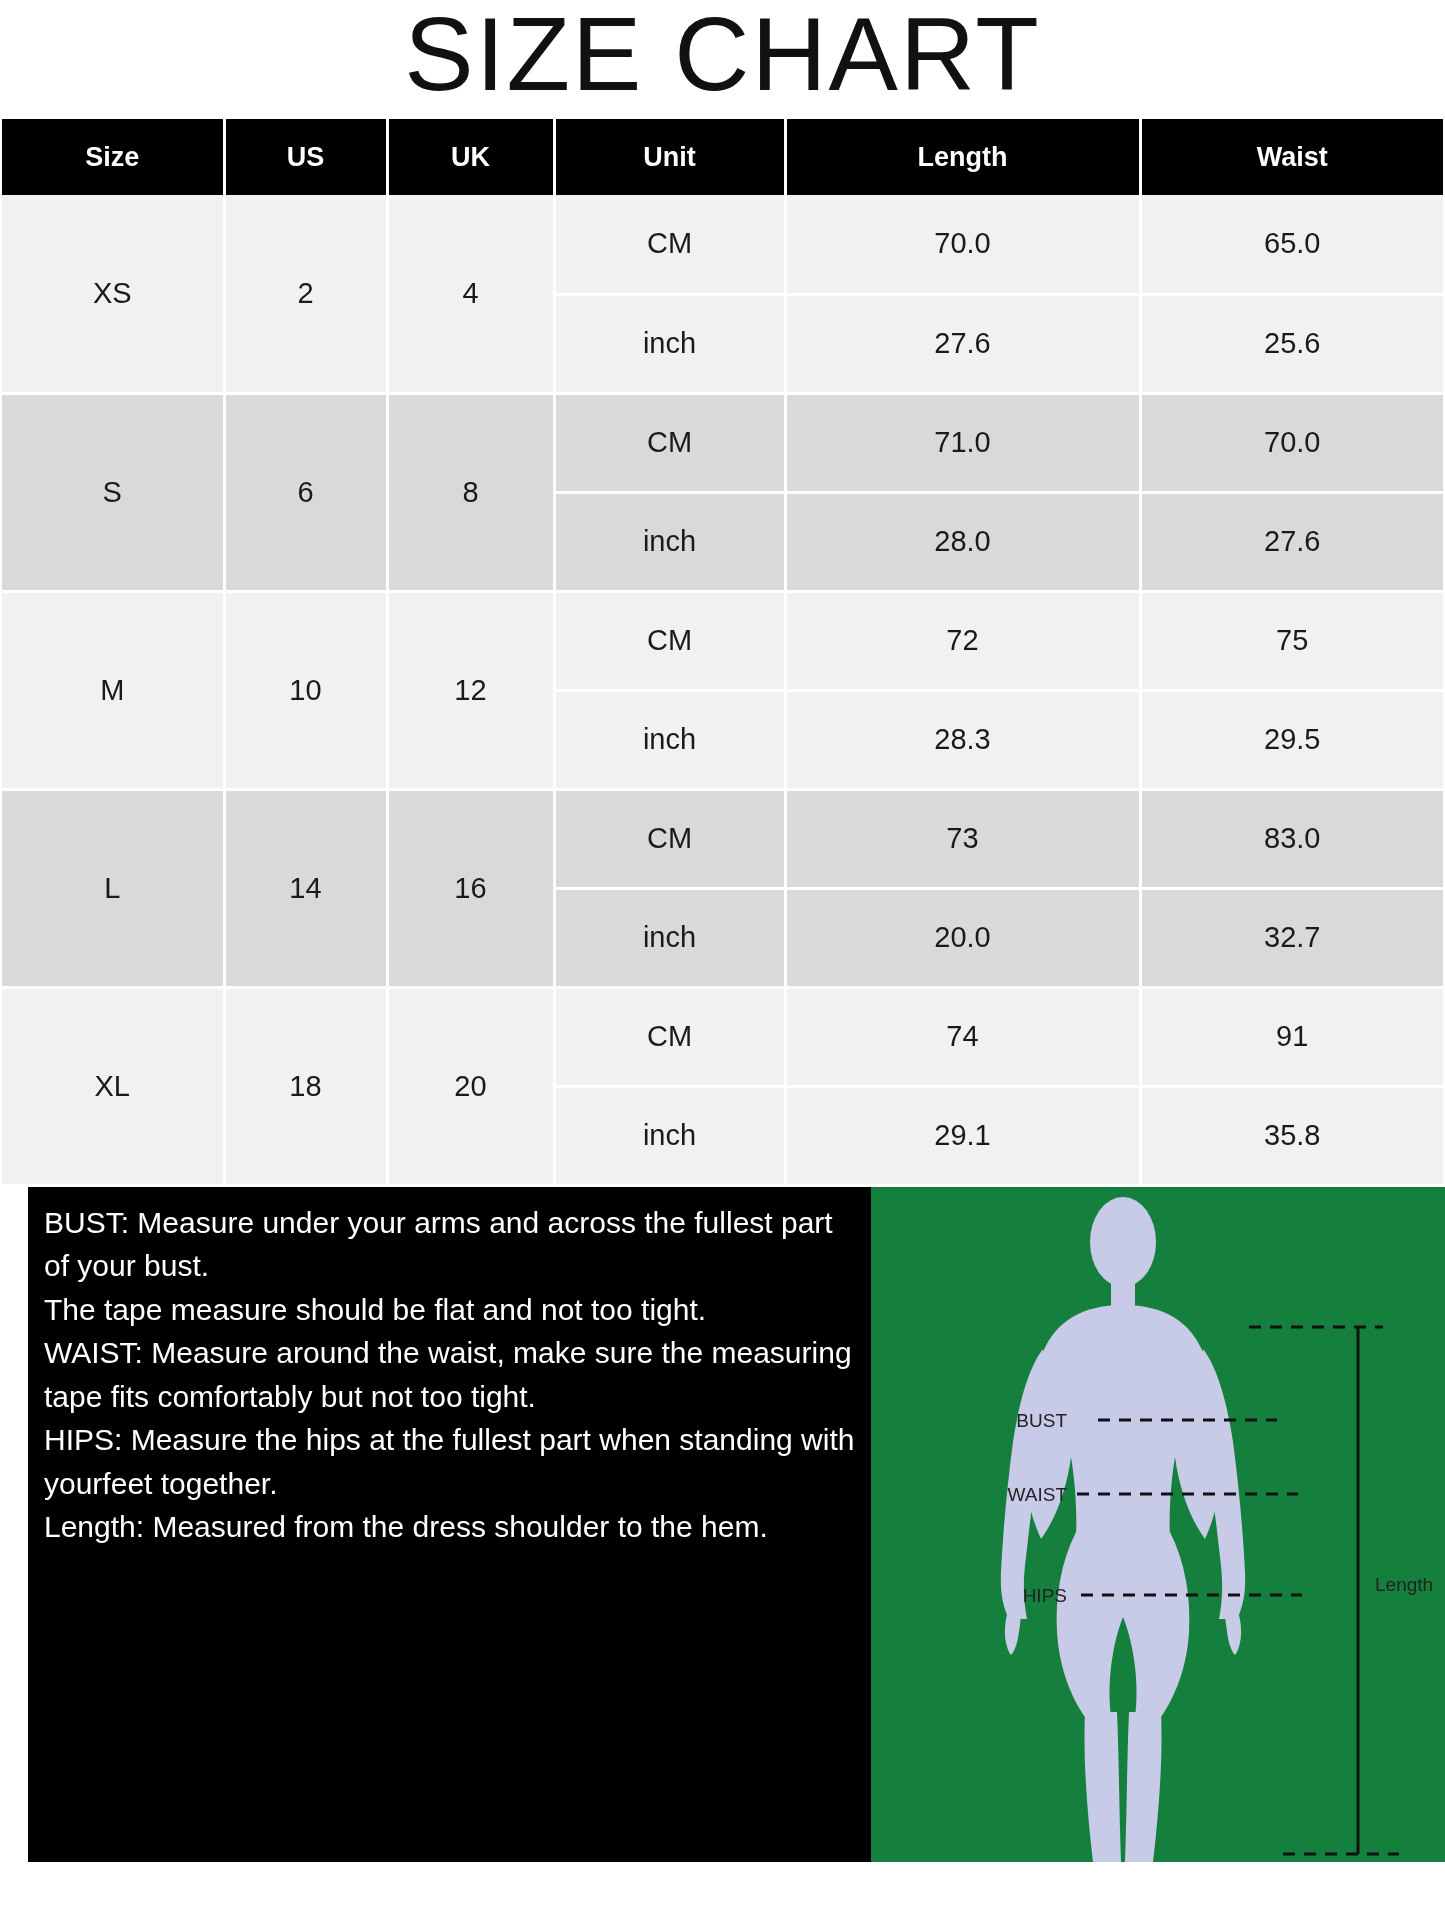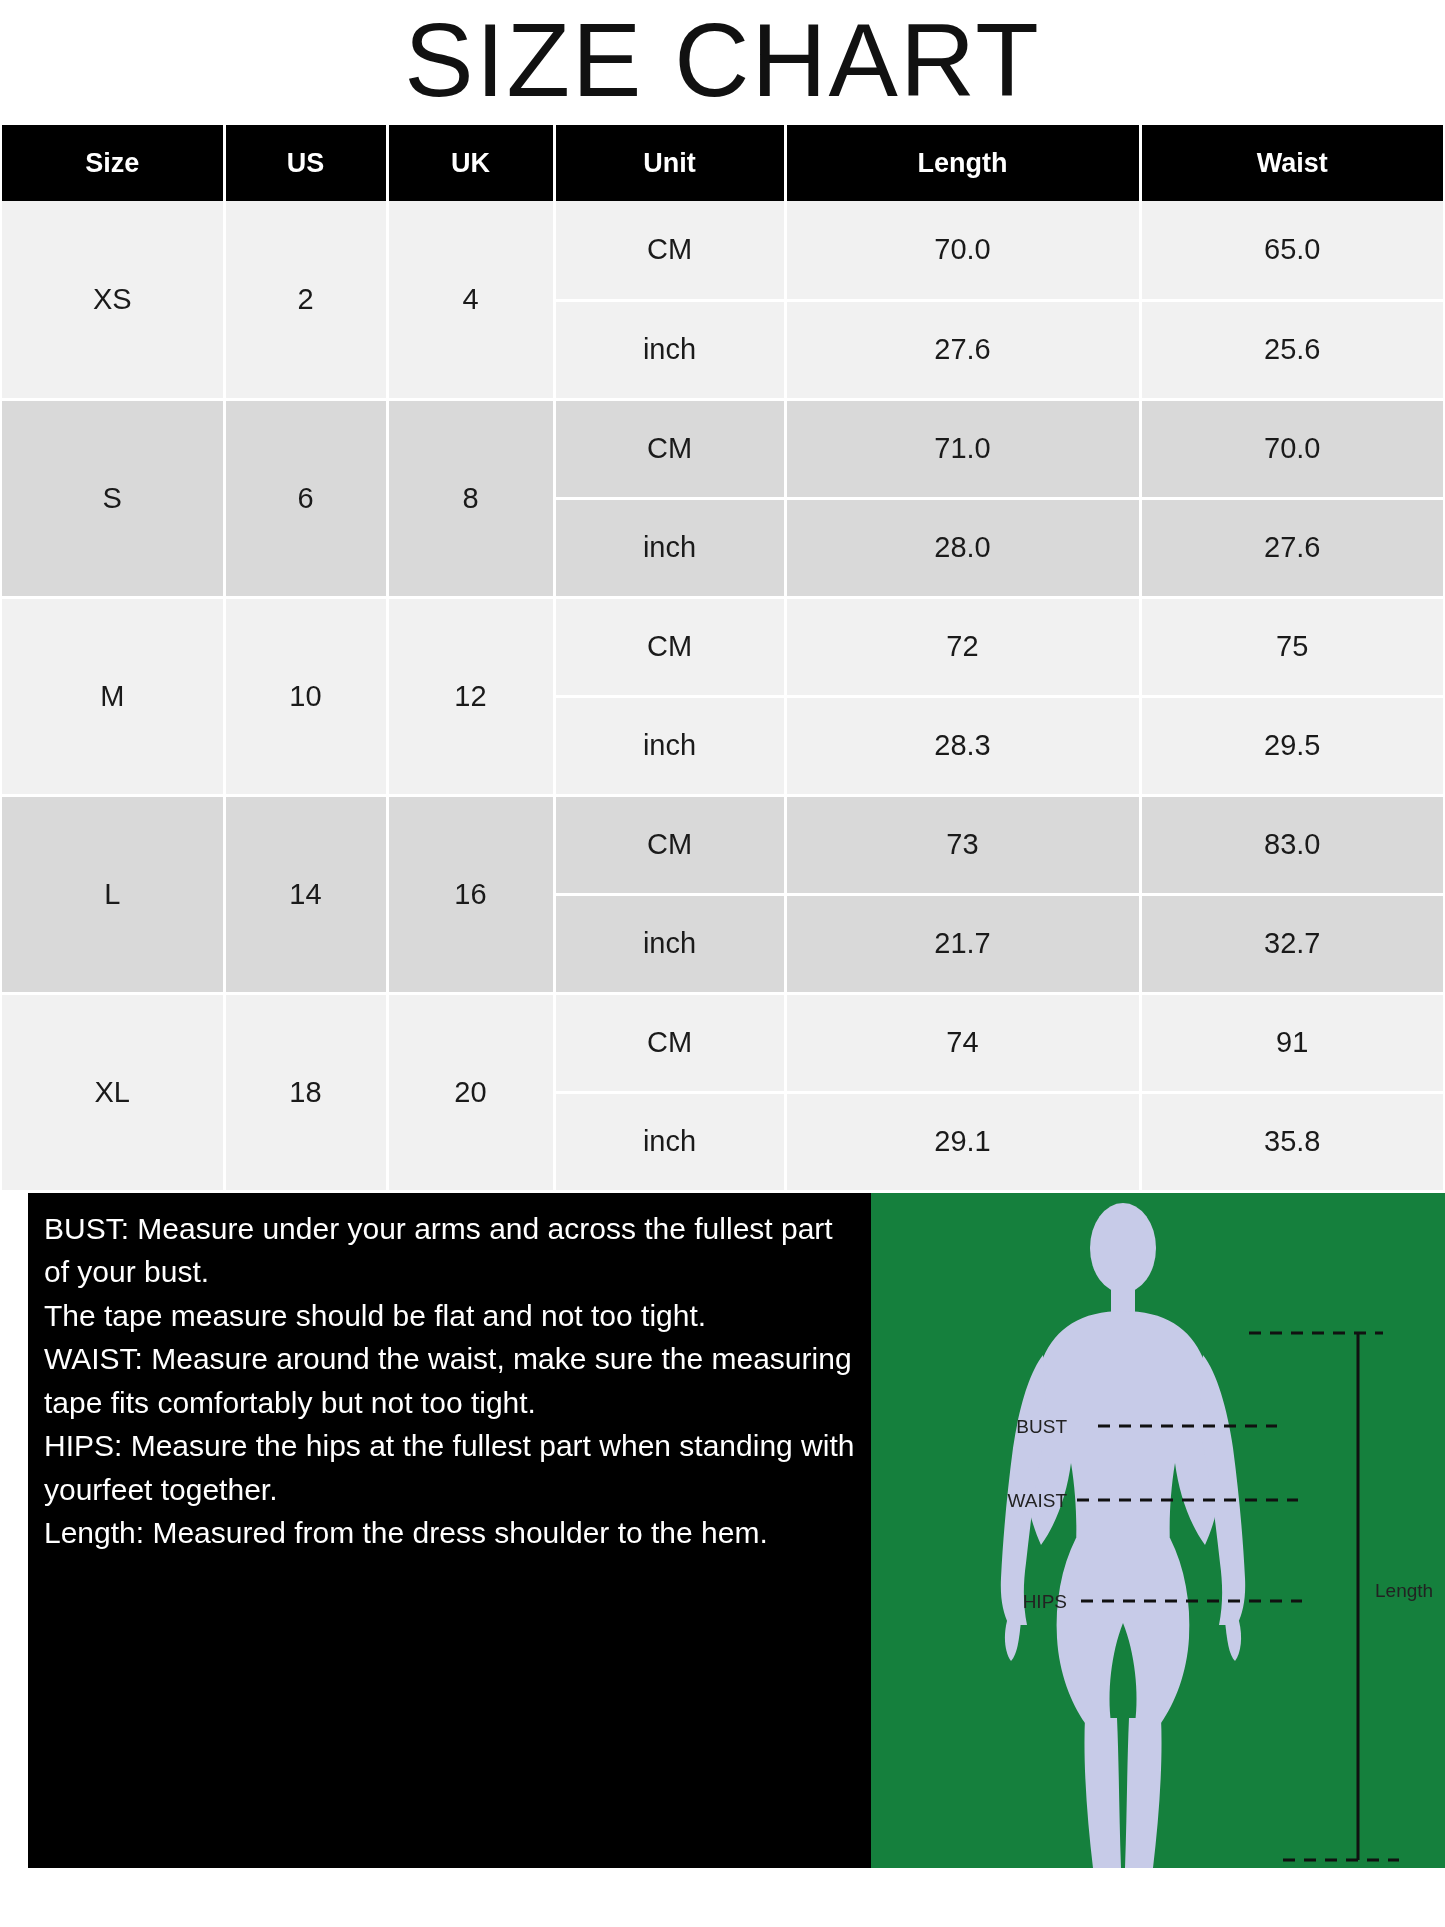--- a/index.html
+++ b/index.html
@@ -17,21 +17,21 @@
   }
 
   
   .title {
     text-align: center;
     font-size: 104px;
     font-weight: 400;
     letter-spacing: 2px;
     color: #111111;
     line-height: 1.05;
-    padding-top: 6px;
+    padding-top: 0;
     margin: 0;
   }
 
   
   .chart-wrap {
     padding: 0 2px;
     margin-top: 10px;
   }
   table.size-chart {
     width: 100%;
@@ -175,21 +175,21 @@
         <tr class="band-b">
           <td rowspan="2">L</td>
           <td rowspan="2">14</td>
           <td rowspan="2">16</td>
           <td>CM</td>
           <td>73</td>
           <td>83.0</td>
         </tr>
         <tr class="band-b">
           <td>inch</td>
-          <td>21.7</td>
+          <td>20.0</td>
           <td>32.7</td>
         </tr>
 
         <tr class="band-a">
           <td rowspan="2">XL</td>
           <td rowspan="2">18</td>
           <td rowspan="2">20</td>
           <td>CM</td>
           <td>74</td>
           <td>91</td>

